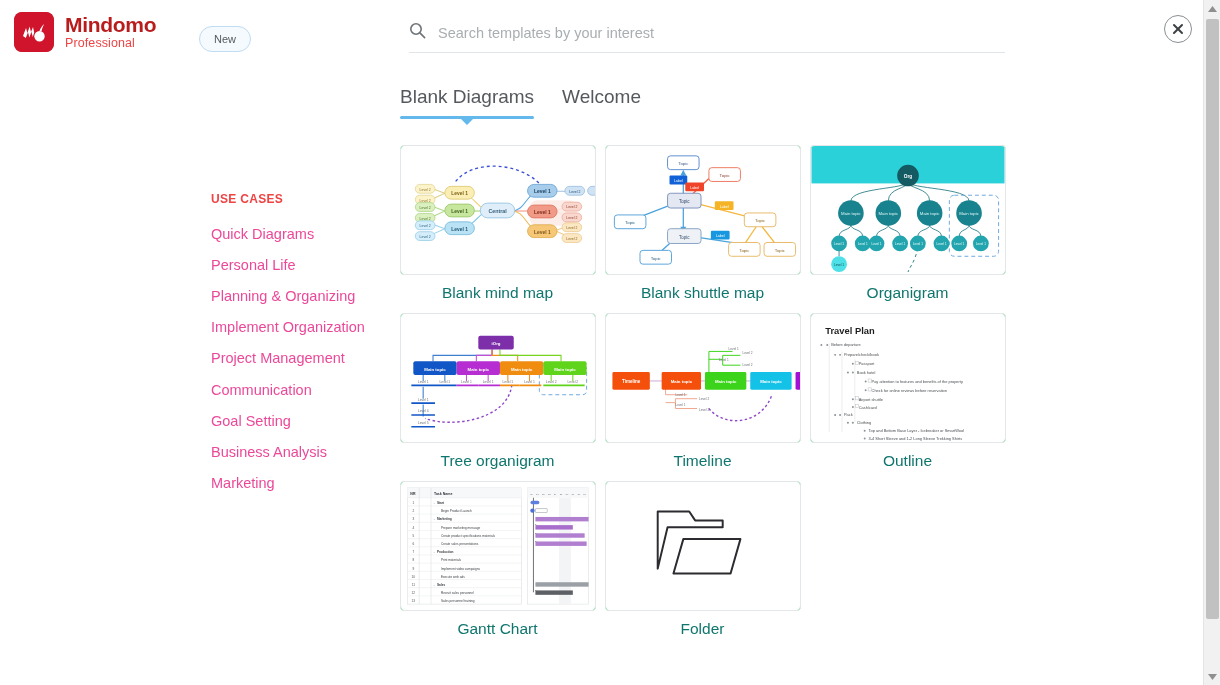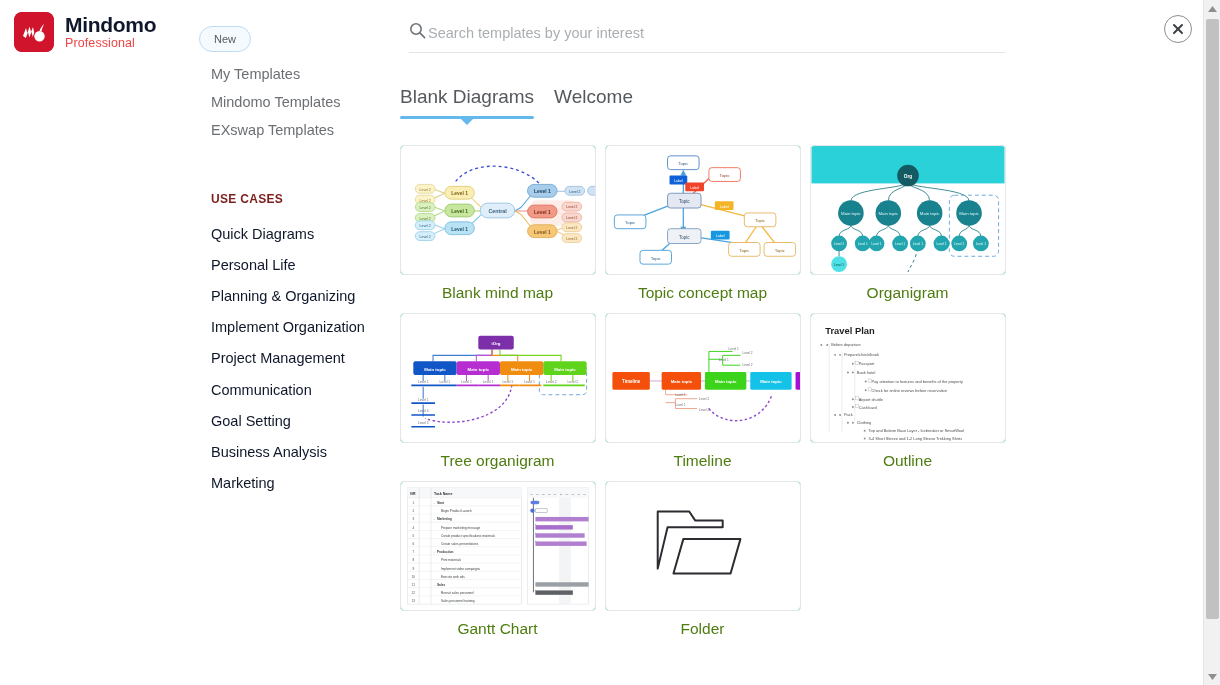--- a/index.html
+++ b/index.html
@@ -36,21 +36,21 @@
     background: #cf142b;
     position: relative;
     overflow: hidden;
     flex: 0 0 auto;
   }
   .brand-logo svg { display:block; }
   .brand-text { line-height: 1; }
   .brand-name {
     font-size: 21px;
     font-weight: bold;
-    color: #0f172a;
+    color: #b91c1c;
     letter-spacing: -0.3px;
   }
   .brand-sub {
     font-size: 12.5px;
     color: #ef4444;
     margin-top: 2px;
     letter-spacing: 0.1px;
   }
 
   .new-btn {
@@ -79,65 +79,66 @@
     padding: 6px 0;
     cursor: pointer;
     white-space: nowrap;
   }
 
   .usecases-title {
     position: absolute;
     left: 211px; top: 192px;
     font-size: 12px;
     font-weight: bold;
-    color: #7f1d1d;
+    color: #ef4444;
     letter-spacing: 0.3px;
   }
   .usecase-list {
     position: absolute;
     left: 211px; top: 218px;
     width: 180px;
   }
   .usecase-item {
     font-size: 14.5px;
-    color: #0f172a;
+    color: #ec4899;
     padding: 7.6px 0;
     cursor: pointer;
     white-space: nowrap;
   }
 
   
   .search-wrap {
     position: absolute;
     left: 409px; top: 22px;
     width: 596px;
     border-bottom: 1px solid #e2e5e8;
     padding-bottom: 9px;
     display: flex;
     align-items: center;
+    gap: 10px;
   }
   .search-icon { flex: 0 0 auto; display:block; }
   .search-input {
     border: none;
     outline: none;
     font-size: 14.5px;
     color: #8d9397;
     font-family: "Liberation Sans", sans-serif;
     background: transparent;
     width: 100%;
   }
   .search-input::placeholder { color: #a9aeb2; }
 
   
   .tabs {
     position: absolute;
     left: 400px; top: 86px;
     display: flex;
     align-items: flex-start;
-    gap: 20px;
+    gap: 28px;
   }
   .tab {
     position: relative;
     font-size: 19px;
     color: #55595d;
     padding: 0 0 11px 0;
     cursor: pointer;
     white-space: nowrap;
   }
   .tab .tab-underline {
@@ -207,21 +208,21 @@
     position: absolute;
     inset: 0;
     background: #fff;
     border-radius: 4px;
     overflow: hidden;
   }
   .card-inner svg { display: block; width: 100%; height: 100%; }
   .card-label {
     margin-top: 9px;
     font-size: 15.5px;
-    color: #4d7c0f;
+    color: #0f766e;
     text-align: center;
   }
 
   
   .close-btn {
     position: absolute;
     right: 28px; top: 15px;
     width: 28px; height: 28px;
     border-radius: 50%;
     border: 1.5px solid #8a8f93;
@@ -278,25 +279,20 @@
         </svg>
       </div>
       <div class="brand-text">
         <div class="brand-name">Mindomo</div>
         <div class="brand-sub">Professional</div>
       </div>
     </div>
 
     <div class="new-btn">New</div>
 
-    <div class="nav-list">
-      <div class="nav-item">My Templates</div>
-      <div class="nav-item">Mindomo Templates</div>
-      <div class="nav-item">EXswap Templates</div>
-    </div>
 
     <div class="usecases-title">USE CASES</div>
 
     <div class="usecase-list">
       <div class="usecase-item">Quick Diagrams</div>
       <div class="usecase-item">Personal Life</div>
       <div class="usecase-item">Planning &amp; Organizing</div>
       <div class="usecase-item">Implement Organization</div>
       <div class="usecase-item">Project Management</div>
       <div class="usecase-item">Communication</div>
@@ -451,21 +447,21 @@
               <text x="50" y="115.5" font-size="4.4" fill="#2f6181" text-anchor="middle" font-family="Liberation Sans, sans-serif">Topic</text>
               <rect x="140" y="68" width="32" height="14" rx="3" fill="#fff" stroke="#e9bb6a" stroke-width="1"></rect>
               <text x="156" y="77.5" font-size="4.4" fill="#8a6420" text-anchor="middle" font-family="Liberation Sans, sans-serif">Topic</text>
               <rect x="124" y="98" width="32" height="14" rx="3" fill="#fff" stroke="#e9bb6a" stroke-width="1"></rect>
               <text x="140" y="107.5" font-size="4.4" fill="#8a6420" text-anchor="middle" font-family="Liberation Sans, sans-serif">Topic</text>
               <rect x="160" y="98" width="32" height="14" rx="3" fill="#fff" stroke="#e9bb6a" stroke-width="1"></rect>
               <text x="176" y="107.5" font-size="4.4" fill="#8a6420" text-anchor="middle" font-family="Liberation Sans, sans-serif">Topic</text>
             </svg>
           </div>
         </div>
-        <div class="card-label">Topic concept map</div>
+        <div class="card-label">Blank shuttle map</div>
       </div>
 
       <div class="cell">
         <div class="card stacked">
           <div class="card-inner">
             <svg viewBox="0 0 196 130" preserveAspectRatio="xMidYMid meet">
               <rect width="196" height="130" fill="#fff"></rect>
               <rect x="0" y="0" width="196" height="38" fill="#2ad1d8"></rect>
               <g stroke="#2a7f88" stroke-width="0.9" fill="none">
                 <path d="M98 36 C98 44 40 42 40 56"></path>

